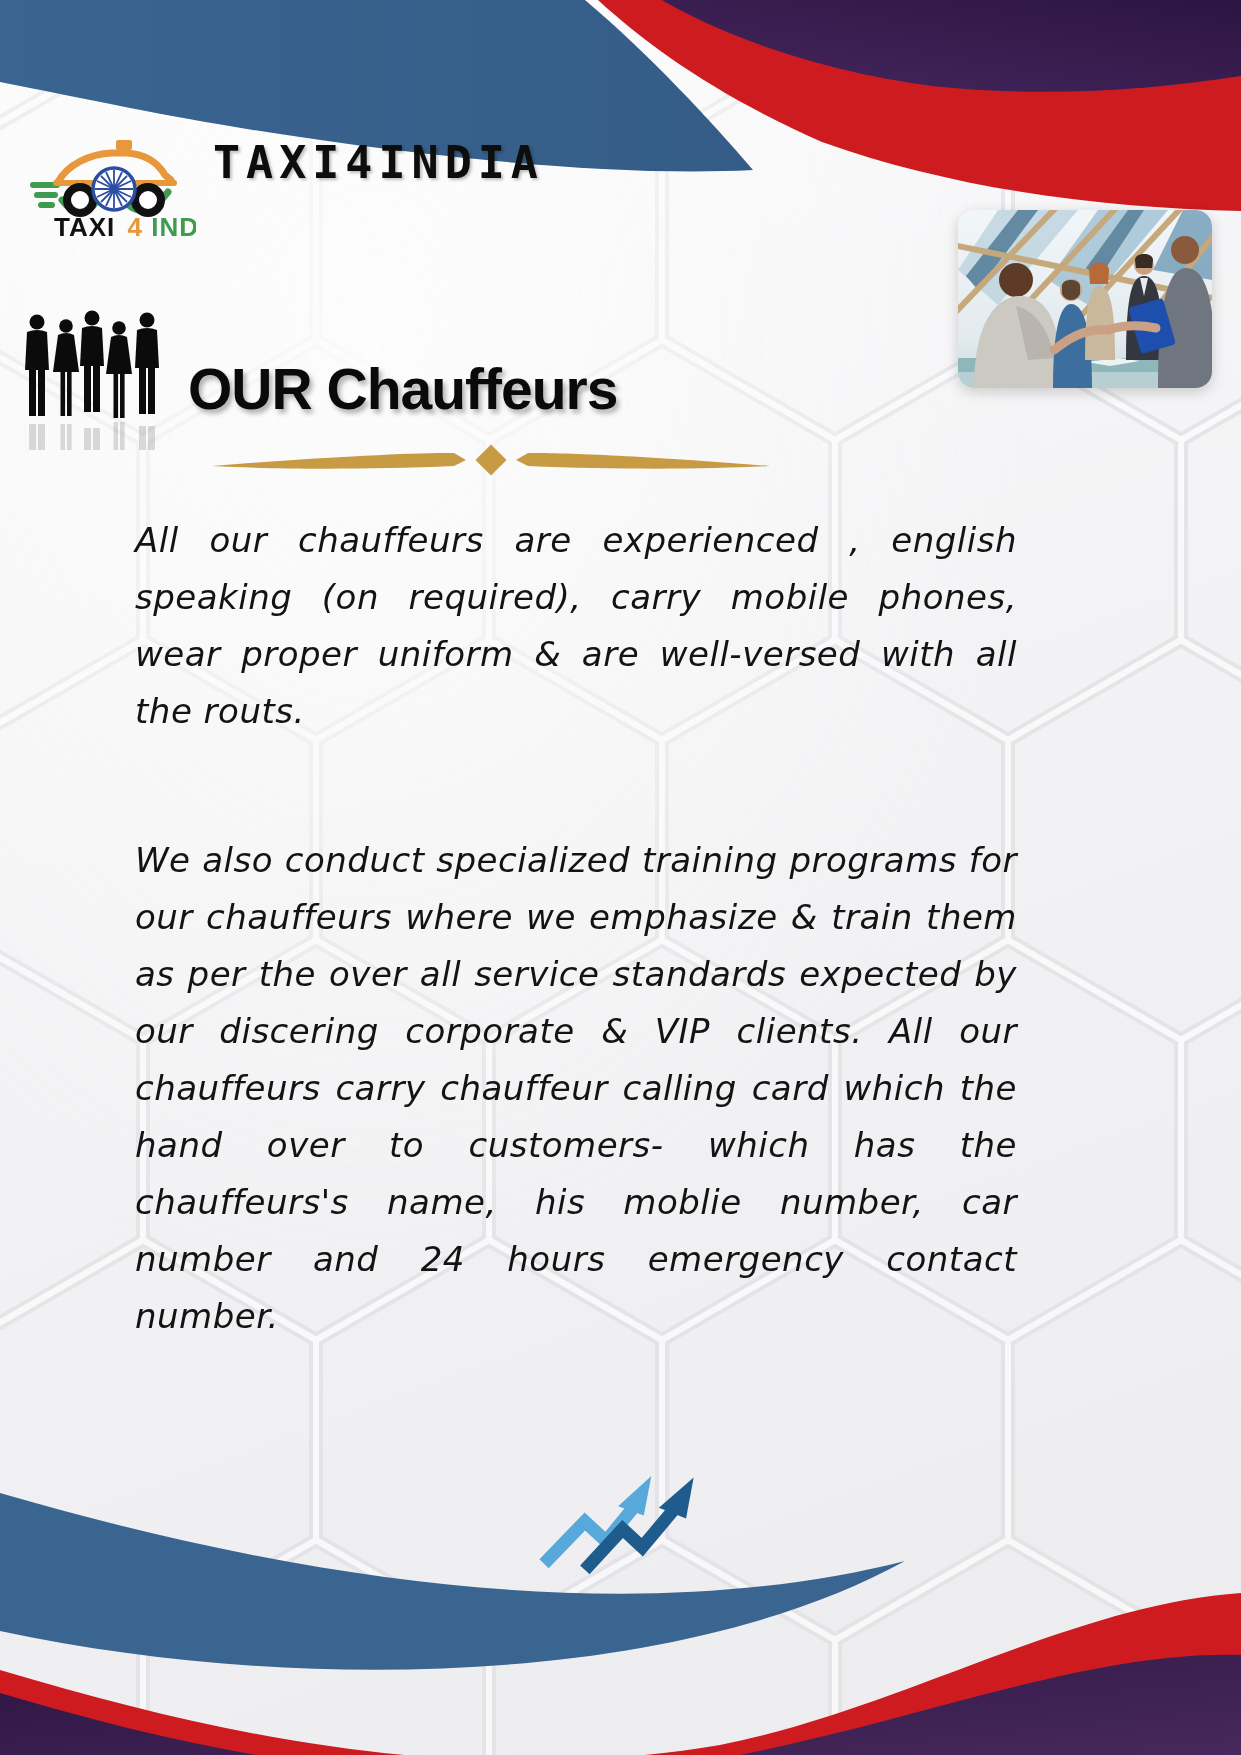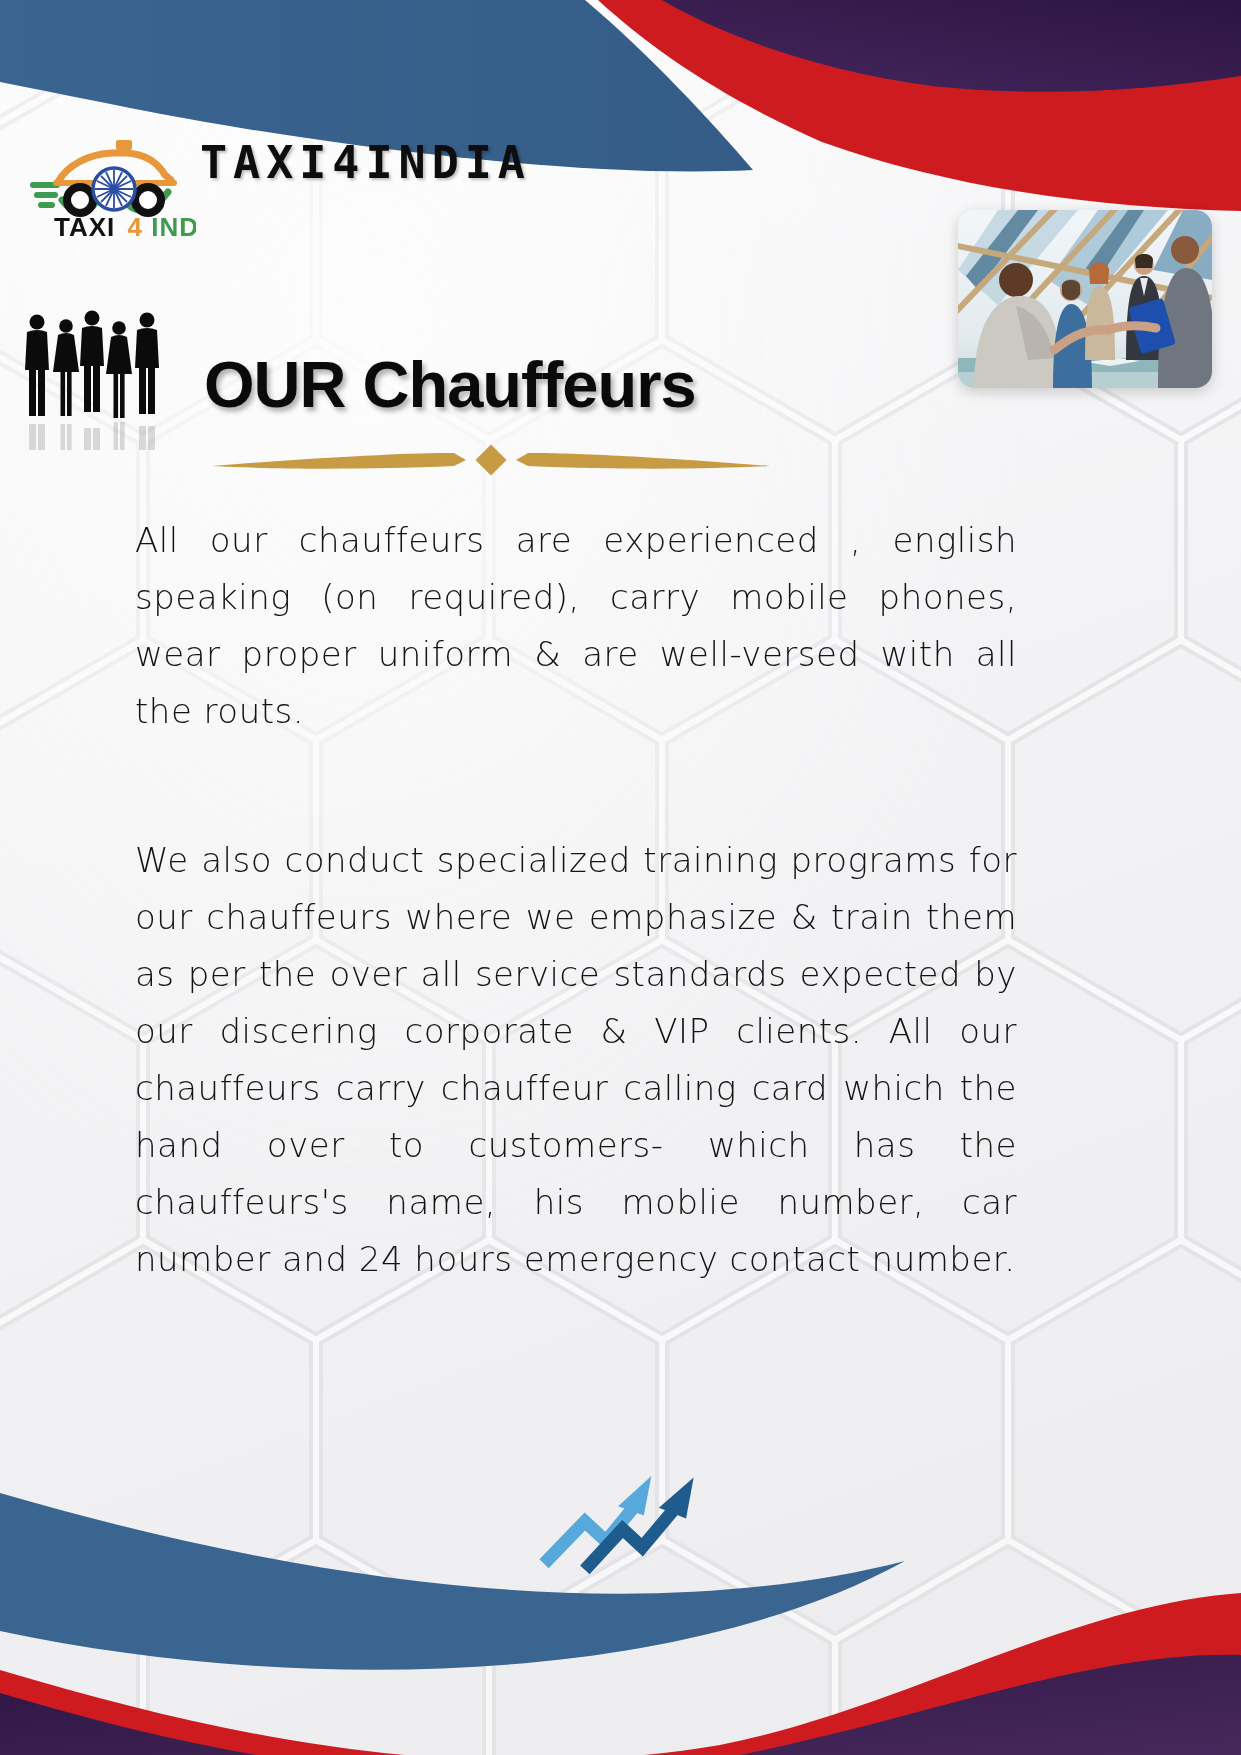--- a/index.html
+++ b/index.html
@@ -7,39 +7,39 @@
     position:relative;width:1241px;height:1755px;overflow:hidden;
     background:linear-gradient(160deg,#fbfbfc 0%,#f3f3f5 45%,#ececef 100%);
     font-family:"Liberation Sans",sans-serif;
   }
   .layer{position:absolute;left:0;top:0;}
   .bg-hex{width:1241px;height:1755px;opacity:.75;}
   .top-waves{width:1241px;height:262px;display:block;}
   .bottom-waves{position:absolute;left:0;bottom:0;width:1241px;height:302px;display:block;}
   .logo{position:absolute;left:28px;top:126px;width:168px;height:120px;}
   .brand{
-    position:absolute;left:200px;top:136px;
+    position:absolute;left:213px;top:136px;
     font-family:"DejaVu Sans Mono","Liberation Mono",monospace;
     font-weight:bold;font-size:45px;letter-spacing:6px;color:#0d0d0e;
     text-shadow:2px 2px 3px rgba(0,0,0,.25);
   }
   .photo{position:absolute;left:958px;top:210px;width:254px;height:178px;border-radius:16px;
     box-shadow:0 4px 14px rgba(0,0,0,.18);}
   .hero{position:absolute;left:24px;top:300px;width:900px;height:150px;display:flex;align-items:flex-end;}
   .hero-sil{width:152px;height:142px;flex:0 0 auto;}
   .hero-title{
-    margin:0 0 28px 28px;font-size:65px;font-weight:800;color:#0a0a0b;
+    margin:0 0 28px 12px;font-size:57px;font-weight:800;color:#0a0a0b;
     font-family:"Liberation Sans",sans-serif;letter-spacing:-1px;white-space:nowrap;
     text-shadow:3px 4px 5px rgba(0,0,0,.30);
   }
   .divider{position:absolute;left:208px;top:444px;width:566px;height:34px;}
   .body-text{
     position:absolute;left:135px;top:512px;width:882px;
     font-family:"DejaVu Sans",sans-serif;font-weight:300;
-    font-size:34px;line-height:57px;color:#131314;letter-spacing:.5px;
+    font-size:34px;line-height:57px;color:#131314;letter-spacing:.5px;font-style:italic;
   }
   .body-text p{margin:0;text-align:justify;}
   .body-text p + p{margin-top:92px;}
   .arrows{position:absolute;left:538px;top:1468px;width:204px;height:122px;}
 </style>
 </head>
 <body>
 
 <div class="page">
 

